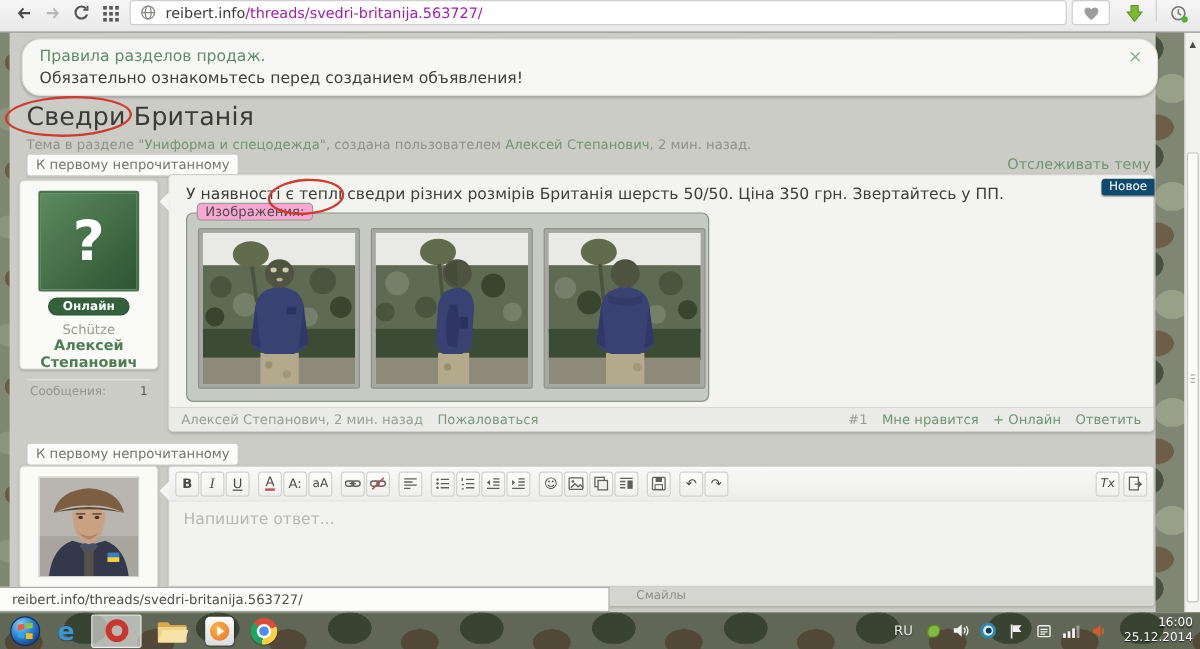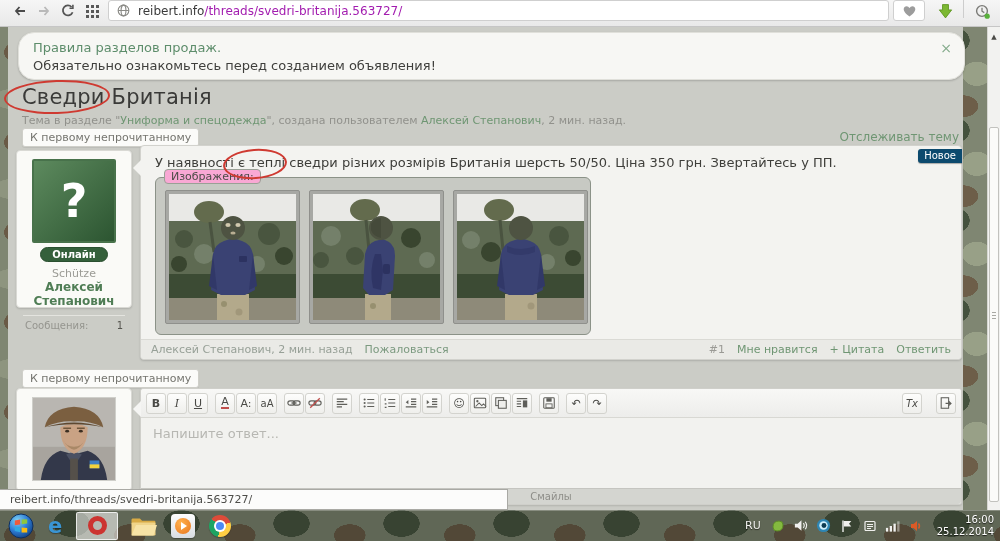--- a/index.html
+++ b/index.html
@@ -88,21 +88,21 @@
 .reply-card{position:absolute;left:8px;top:361px;width:116px;height:103px;background:#fafaf7;border:1px solid #d9d9d4;border-radius:4px;box-shadow:0 1px 2px rgba(0,0,0,.15)}
 .reply-card svg{display:block;margin:8px auto 0;border:1px solid #cfcfca;cursor:pointer}
 .editor{position:absolute;left:132px;top:361px;width:822px;height:117px;background:#f2f2ef;border:1px solid #cfcfca;border-radius:3px;box-shadow:0 1px 2px rgba(0,0,0,.12)}
 .ed-arrow{position:absolute;left:-8px;top:12px;width:0;height:0;border-top:8px solid transparent;border-bottom:8px solid transparent;border-right:8px solid #f5f5f3}
 .toolbar{height:29px;display:flex;align-items:center;gap:1px;padding:0 5px;background:linear-gradient(#f8f8f6,#ededeb);border-bottom:1px solid #d8d8d3;border-radius:3px 3px 0 0}
 .tbtn{width:20px;height:21px;border:1px solid #d3d3ce;border-radius:3px;background:linear-gradient(#fdfdfc,#efefec);display:flex;align-items:center;justify-content:center;font-size:11px;color:#4a4a46;cursor:pointer;flex:0 0 auto}
 .tbtn svg{width:14px;height:14px}
 .tb-gap{width:5px;flex:0 0 auto}
 .tb-b{font-weight:bold}.tb-i{font-style:italic;font-family:"DejaVu Serif",serif}.tb-u{text-decoration:underline}
 .tb-a{border-bottom:2px solid #c0504d;line-height:10px;height:12px}
-.tb-right{margin-left:auto;display:flex;gap:14px}
+.tb-right{margin-left:auto;display:flex;gap:3px}
 .tb-tx{font-size:10px;font-style:italic}
 .ed-text{height:70px;padding:8px 12px;font-size:13px;color:#b7b7b2;cursor:text}
 .smilies-bar{position:absolute;left:0;right:0;bottom:0;height:16px;background:#d4d5d0;border-top:1px solid #c5c5c0;border-radius:0 0 3px 3px;text-align:center;font-size:10px;color:#8e8e89;line-height:15px;cursor:pointer}
 
 
 .status-tip{position:absolute;left:0;top:489px;width:508px;height:21px;background:#fcfcfb;border:1px solid #a9a9a4;border-left:none;font-size:11px;color:#4e4e4a;line-height:19px;padding:0 10px;z-index:45}
 
 
 .taskbar{position:absolute;left:0;top:510px;width:1000px;height:31px;z-index:50}
 .taskbar .tb-overlay{position:absolute;inset:0;background:rgba(28,32,24,.30);border-top:1px solid rgba(255,255,255,.25)}
@@ -312,21 +312,21 @@
             </div>
 
           </div>
         </div>
 
         <div class="post-footer">
           <div class="pf-left"><span>Алексей Степанович</span><span>, 2 мин. назад</span><span class="rep">Пожаловаться</span></div>
           <div class="pf-right">
             <span class="pf-num">#1</span>
             <span class="pf-link">Мне нравится</span>
-            <span class="pf-link">+ Цитата</span>
+            <span class="pf-link">+ Онлайн</span>
             <span class="pf-link">Ответить</span>
           </div>
         </div>
       </div>
 
       <div class="mini-btn" style="left:14px;top:342px">К первому непрочитанному</div>
 
       <div class="reply-card">
         <svg width="84" height="84" viewBox="0 0 84 84">
           <rect width="84" height="84" fill="#b9b6b1"></rect>

